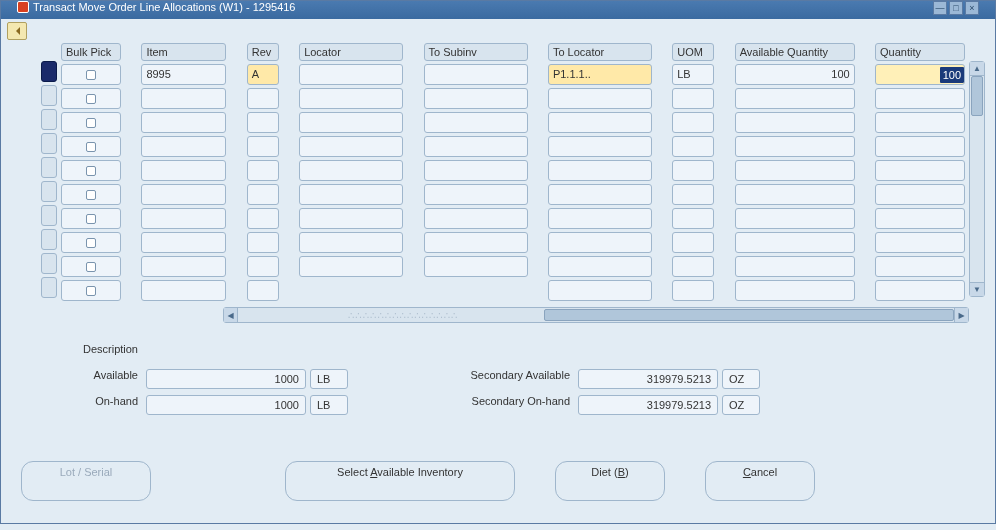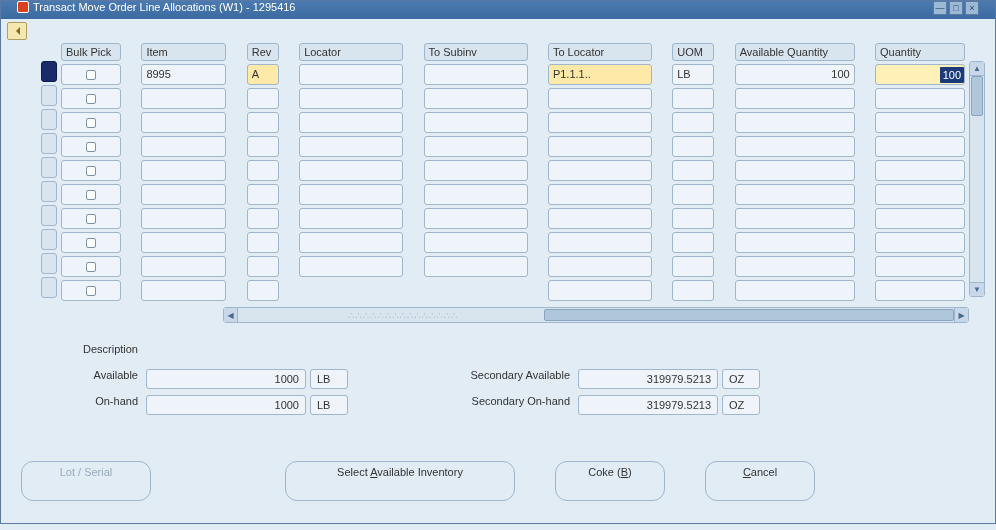--- a/index.html
+++ b/index.html
@@ -430,17 +430,17 @@
       <div class="dlabel" style="width:230px">Secondary On-hand</div>
       <div class="dfield num" style="width:140px">319979.5213</div>
       <div class="dunit">OZ</div>
     </div>
   </div>
 
   <div class="btnbar">
     <div class="btn disabled" style="width:130px">Lot / Serial</div>
     <div class="spacer"></div>
     <div class="btn" style="width:230px"><span>Select </span><span class="u">A</span><span>vailable Inventory</span></div>
-    <div class="btn" style="width:110px"><span>Coke (</span><span class="u">B</span><span>)</span></div>
+    <div class="btn" style="width:110px"><span>Diet (</span><span class="u">B</span><span>)</span></div>
     <div class="btn" style="width:110px"><span></span><span class="u">C</span><span>ancel</span></div>
     <div style="width:120px"></div>
   </div>
 </div>
 
 </body></html>

